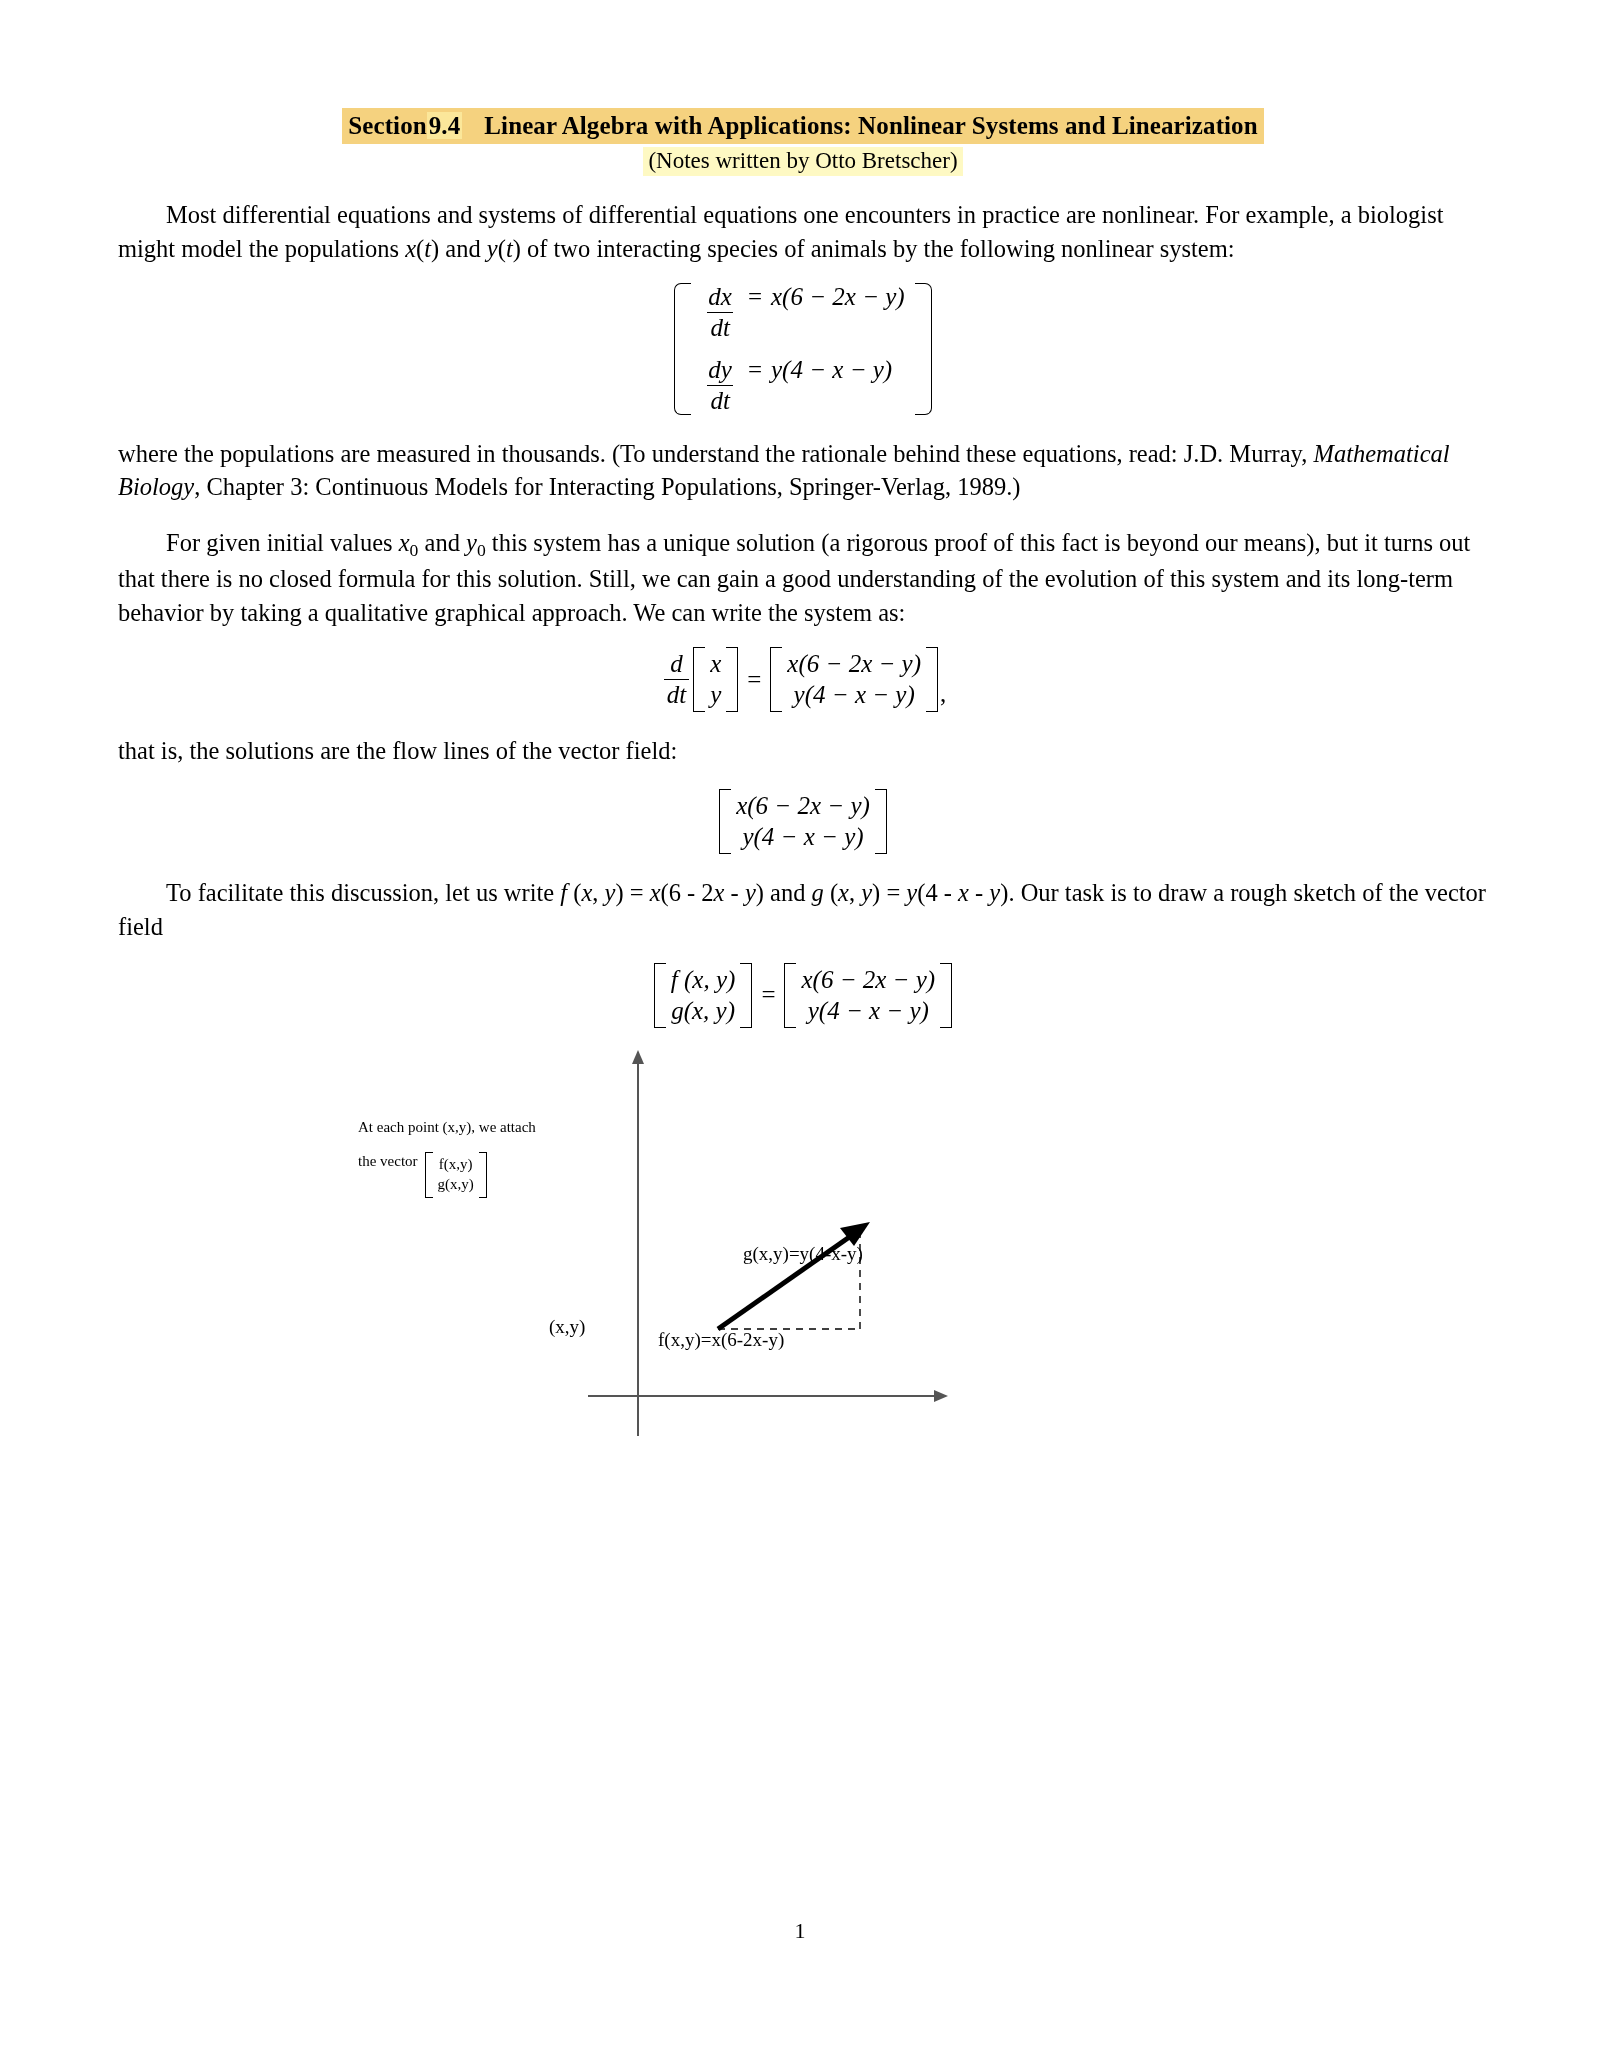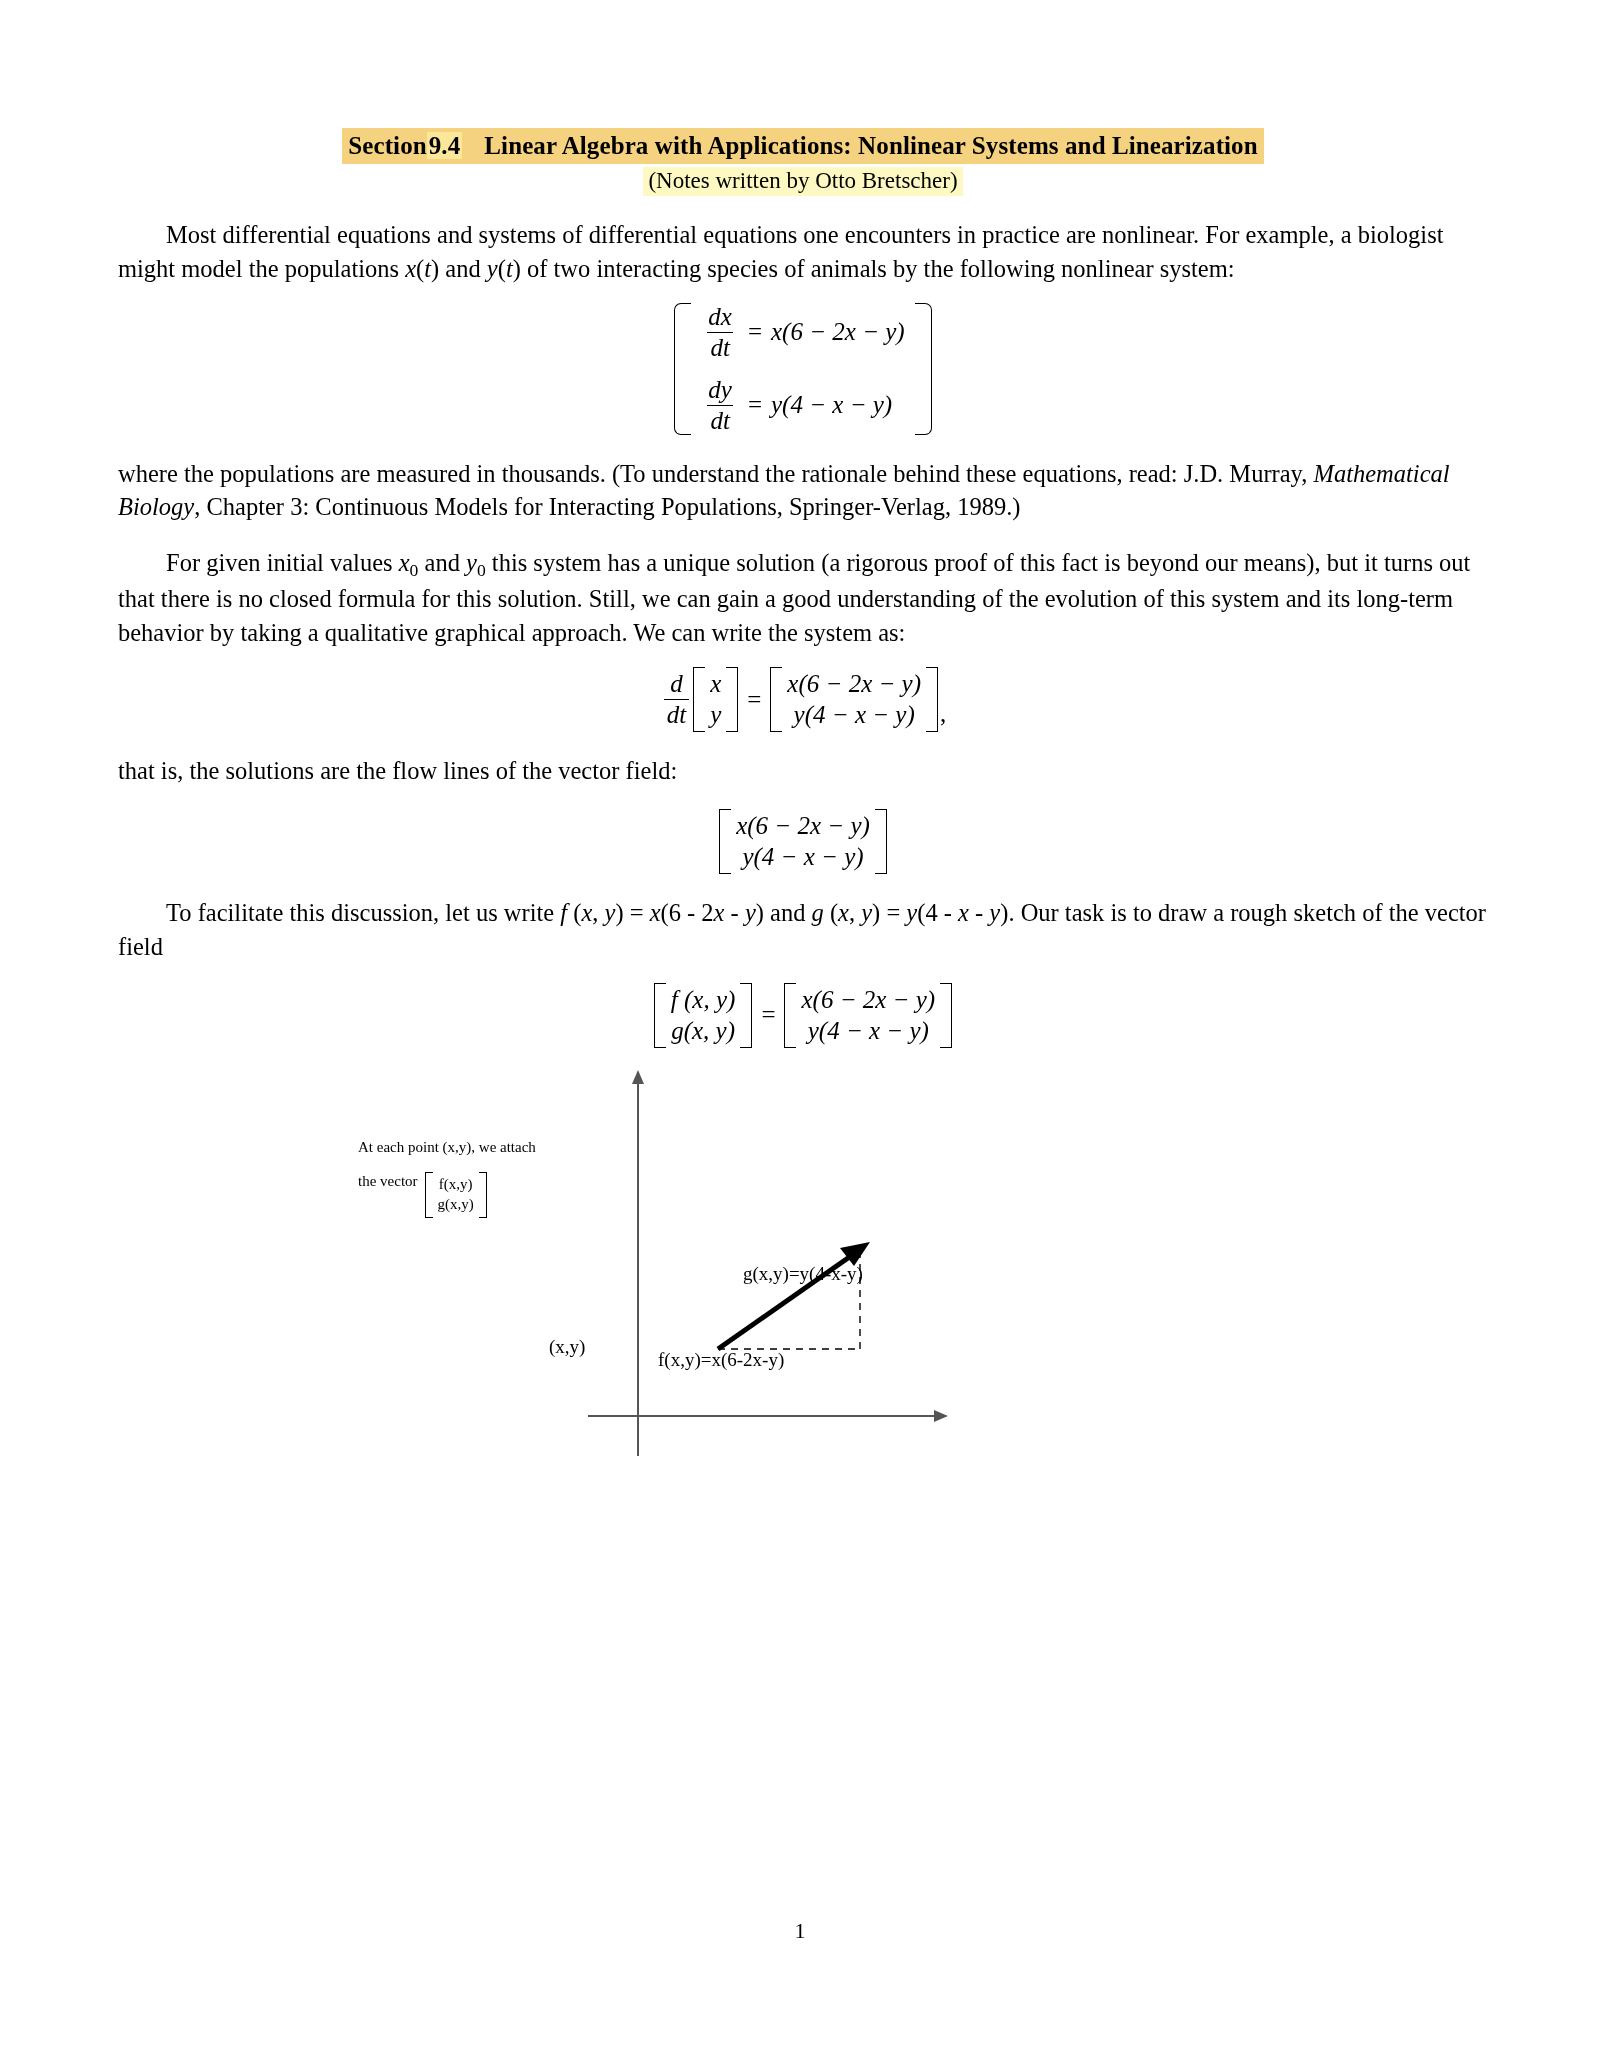--- a/index.html
+++ b/index.html
@@ -34,21 +34,20 @@
     margin: 0;
     line-height: 1.25;
   }
   .title-line1 {
     display: inline-block;
     font-weight: bold;
     font-size: 25px;
     background: #f5d27f;
     padding: 2px 6px 3px 6px;
     letter-spacing: 0.1px;
-    margin-top: 20px;
   }
   .title-sec-num {
     background: #fbe79a;
     padding: 0 2px;
   }
   .title-gap { display: inline-block; width: 22px; }
   .title-line2-wrap {
     text-align: center;
     margin-top: 3px;
   }
@@ -112,21 +111,21 @@
     border-bottom: 1.6px solid #000;
     border-radius: 0 7px 7px 0;
     margin-left: 10px;
   }
   .sys-rows {
     display: flex;
     flex-direction: column;
     gap: 14px;
     justify-content: center;
   }
-  .sys-row { display: flex; align-items: center; }
+  .sys-row { display: flex; }
 
   
   .bracket {
     display: flex;
     align-items: stretch;
   }
   .bk-l {
     width: 11px;
     border-left: 1.8px solid #000;
     border-top: 1.8px solid #000;

